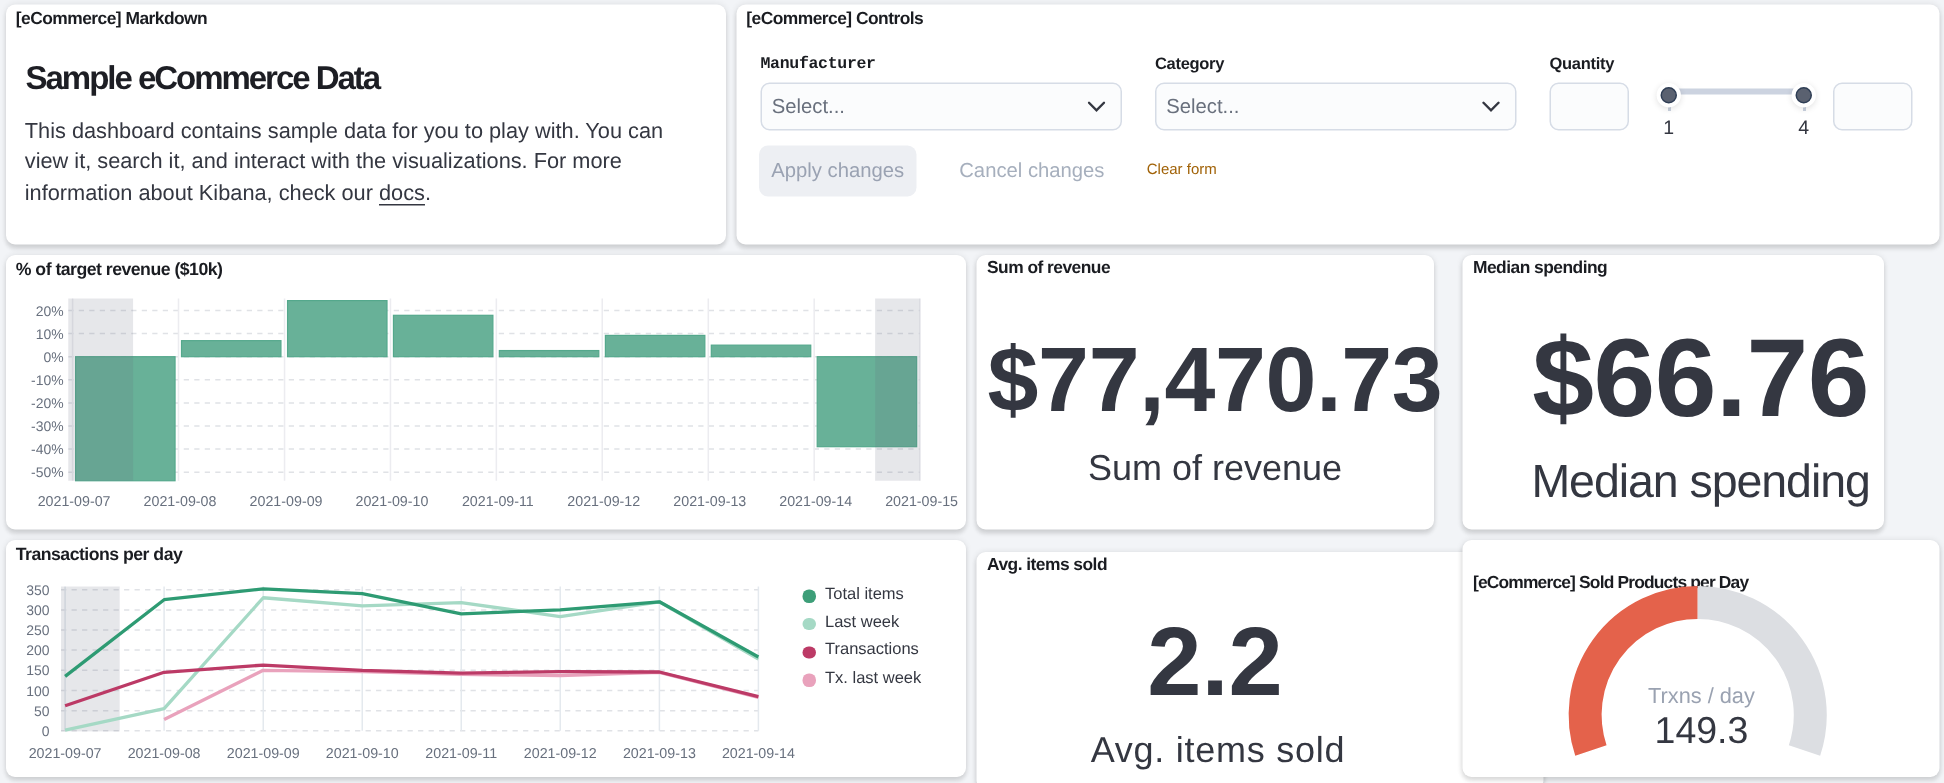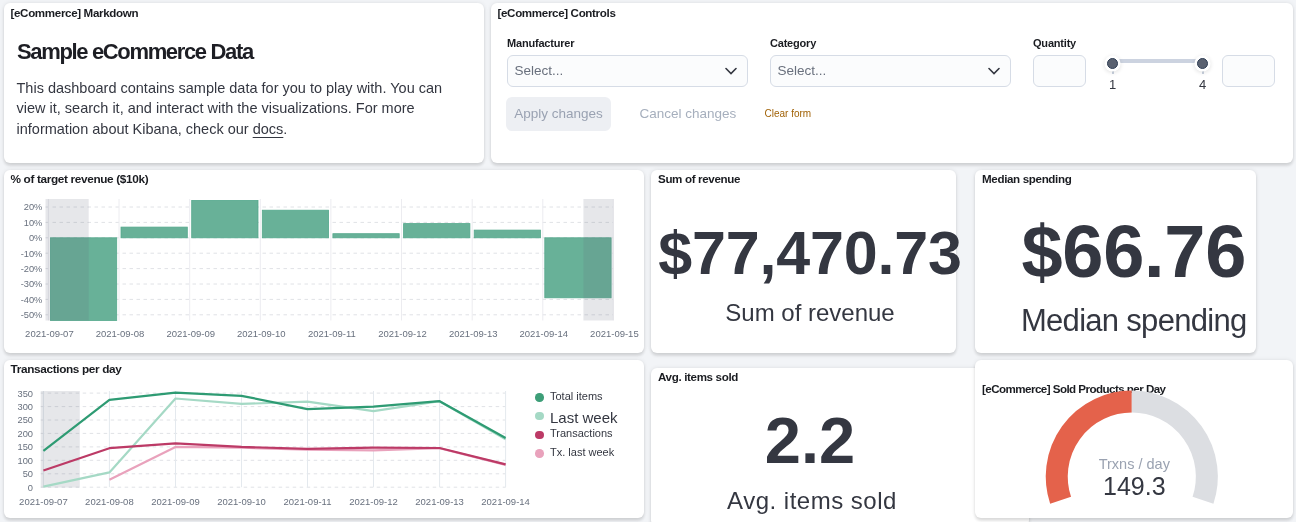--- a/index.html
+++ b/index.html
@@ -15,21 +15,21 @@
 <body>
 
 <div class="panel" style="left:3.5px;top:2.5px;width:480px;height:160.5px;">
   <div class="ptitle" style="top:3px;">[eCommerce] Markdown</div>
   <div class="abs" style="left:13px;top:75px;width:460px;font-size:14.5px;line-height:20.5px;color:#343741;">This dashboard contains sample data for you to play with. You can<br>view it, search it, and interact with the visualizations. For more<br>information about Kibana, check our <span style="text-decoration:underline;text-underline-offset:3px;">docs</span>.</div>
   <div class="abs" style="left:13.5px;top:36px;font-size:22px;font-weight:700;color:#1d1e24;letter-spacing:-1.35px;">Sample eCommerce Data</div>
 </div>
 
 <div class="panel" style="left:490.5px;top:2.5px;width:802px;height:160.5px;">
   <div class="ptitle" style="top:3px;">[eCommerce] Controls</div>
-  <div class="abs" style="left:16.5px;top:34.5px;font-size:11px;font-weight:700;color:#1a1c21;letter-spacing:-0.2px;">Manufacturer</div>
+  <div class="abs" style="left:16.5px;top:34.5px;font-size:11px;font-weight:700;color:#1a1c21;letter-spacing:-0.2px;font-family:Liberation Mono, monospace;">Manufacturer</div>
   <div class="abs" style="left:279.5px;top:34.5px;font-size:11px;font-weight:700;color:#1a1c21;letter-spacing:-0.2px;">Category</div>
   <div class="abs" style="left:542.5px;top:34.5px;font-size:11px;font-weight:700;color:#1a1c21;letter-spacing:-0.2px;">Quantity</div>
 
   <div class="abs selbox" style="left:16.5px;top:52.5px;width:241px;height:32px;background:#fbfcfd;border:1px solid #d6dce6;border-radius:6px;">
     <span style="position:absolute;left:6.5px;top:6.5px;font-size:13.5px;color:#69707d;">Select...</span>
     <svg style="position:absolute;right:10px;top:11px;" width="12" height="8" viewBox="0 0 12 8">
         <path d="M1 1.5 L6 6.5 L11 1.5" fill="none" stroke="#343741" stroke-width="1.6" stroke-linecap="round"></path>
       </svg>
   </div>
   <div class="abs selbox" style="left:279.5px;top:52.5px;width:241px;height:32px;background:#fbfcfd;border:1px solid #d6dce6;border-radius:6px;">
@@ -158,21 +158,21 @@
     <text x="171.5" y="145.3" text-anchor="middle" font-size="9.5" fill="#68707e">2021-09-09</text>
     <text x="237.5" y="145.3" text-anchor="middle" font-size="9.5" fill="#68707e">2021-09-10</text>
     <text x="303.5" y="145.3" text-anchor="middle" font-size="9.5" fill="#68707e">2021-09-11</text>
     <text x="369.5" y="145.3" text-anchor="middle" font-size="9.5" fill="#68707e">2021-09-12</text>
     <text x="435.6" y="145.3" text-anchor="middle" font-size="9.5" fill="#68707e">2021-09-13</text>
     <text x="501.6" y="145.3" text-anchor="middle" font-size="9.5" fill="#68707e">2021-09-14</text>
   </svg>
   <div style="position:absolute;left:531.6px;top:33.35px;width:8.5px;height:8.5px;border-radius:50%;background:#3d9e78;"></div>
   <div style="position:absolute;left:546.5px;top:30.1px;font-size:11px;color:#343741;">Total items</div>
   <div style="position:absolute;left:531.6px;top:51.95px;width:8.5px;height:8.5px;border-radius:50%;background:#a5d9c5;"></div>
-  <div style="position:absolute;left:546.5px;top:48.7px;font-size:15px;color:#343741;">Last week</div>
+  <div style="position:absolute;left:546.5px;top:48.7px;font-size:11px;color:#343741;">Last week</div>
   <div style="position:absolute;left:531.6px;top:70.55px;width:8.5px;height:8.5px;border-radius:50%;background:#bc3a66;"></div>
   <div style="position:absolute;left:546.5px;top:67.3px;font-size:11px;color:#343741;">Transactions</div>
   <div style="position:absolute;left:531.6px;top:89.15px;width:8.5px;height:8.5px;border-radius:50%;background:#e9a2bc;"></div>
   <div style="position:absolute;left:546.5px;top:85.9px;font-size:11px;color:#343741;">Tx. last week</div>
 </div>
 
 <div class="panel" style="left:651px;top:368px;width:378px;height:158px;">
   <div class="ptitle">Avg. items sold</div>
   <div class="abs" style="left:0;top:0;width:318px;text-align:center;">
     <div style="position:absolute;top:35px;width:318px;font-size:65px;font-weight:700;color:#343741;">2.2</div>

